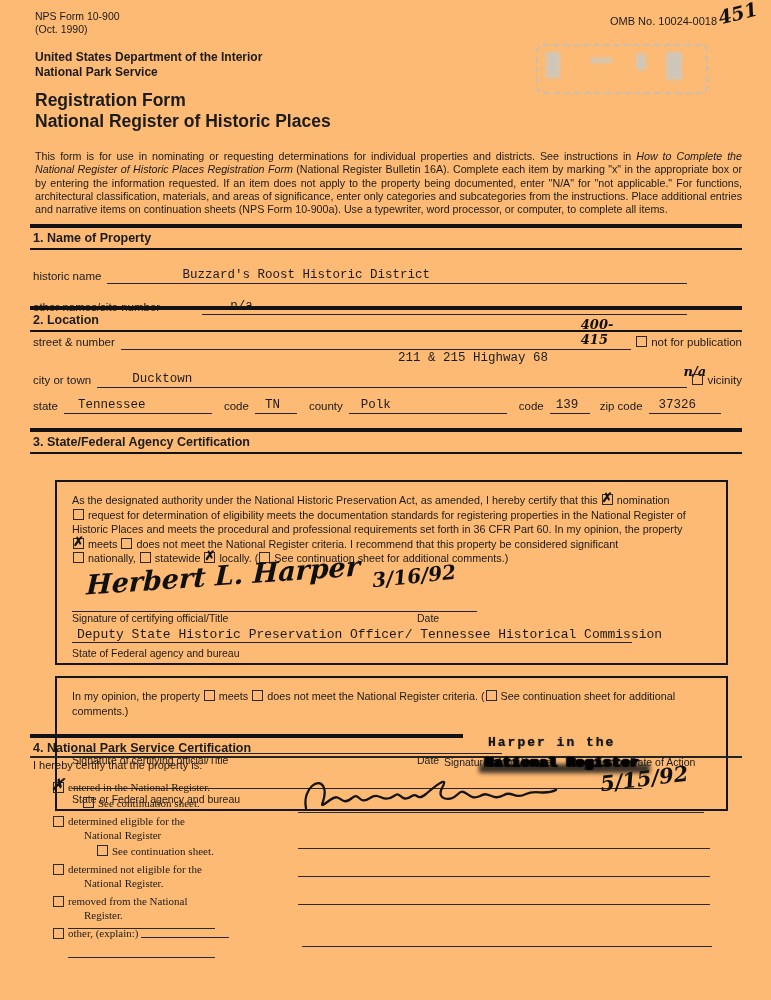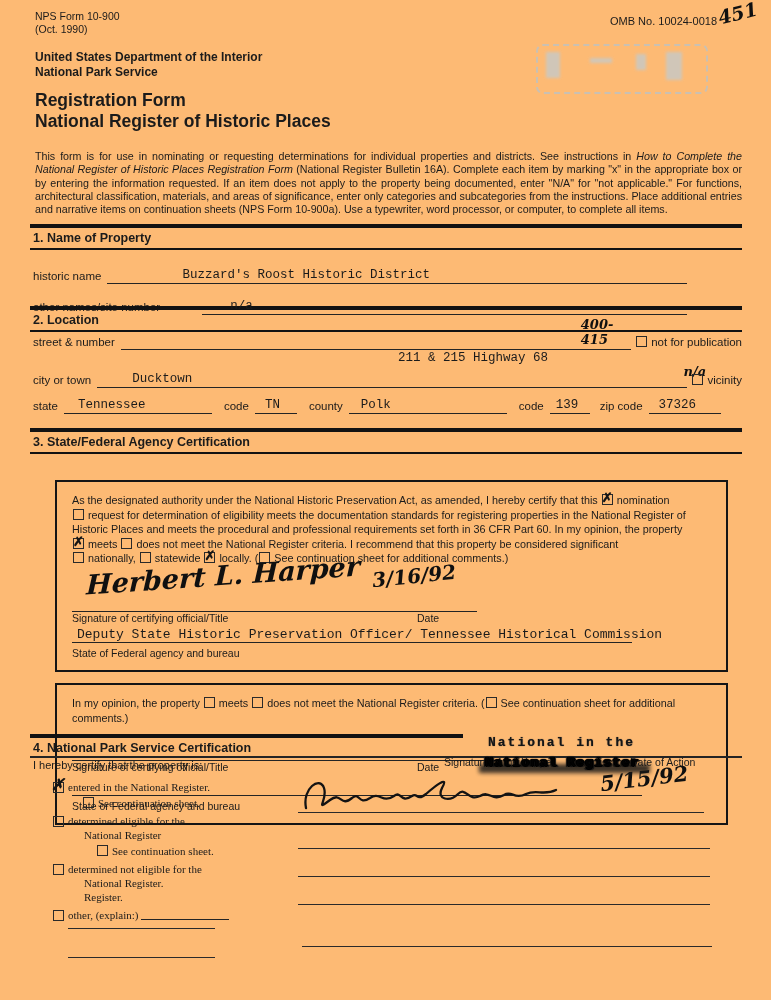--- a/index.html
+++ b/index.html
@@ -45,21 +45,21 @@
   #sec2 .row-street{position:absolute;left:0;top:26px;width:712px;}
   #sec2 .row-city{position:absolute;left:0;top:64px;width:712px;}
   #sec2 .row-state{position:absolute;left:0;top:90px;width:712px;}
   .nfp{white-space:nowrap;font-size:11.5px;padding:0 0 2px 4px;flex:none;}
   #street-annot{position:absolute;top:-15px;left:460px;font-size:13px;}
   #hwy2{position:absolute;left:368px;top:45px;font-size:12.5px;}
   .vic{position:relative;}
   .vic .na{position:absolute;top:-10px;left:-4px;font-size:13px;}
 
   #sec3{left:30px;top:428px;width:712px;}
-  .cert-box{border:2px solid #151515;margin:0 14px 0 25px;padding:11px 15px 11px 15px;}
+  .cert-box{border:2px solid #151515;margin:0 14px 0 25px;padding:11px 15px 4px 15px;}
   .cert-text{margin:0;font-size:10.8px;line-height:14.6px;}
   .siglabels{font-size:10.5px;position:relative;}
   .rule{border-bottom:1.6px solid #242424;}
 
   #box1-sigarea{position:relative;height:44px;margin-top:2px;}
   #box1-signame{position:absolute;left:14px;top:-8px;font-size:27px;transform:rotate(-4deg) skewX(-6deg);}
   #box1-sigdate{position:absolute;left:300px;top:-4px;font-size:20px;transform:rotate(-6deg);}
   #box1-sigline{position:absolute;left:0;bottom:0;width:405px;border-bottom:1.6px solid #242424;}
   #box1-title-typed{font-family:"Liberation Mono","DejaVu Sans Mono",monospace;font-size:13px;
                     margin:3px 0 0 5px;white-space:nowrap;}
@@ -228,21 +228,21 @@
         <span>State or Federal agency and bureau</span>
       </div>
     </div>
   </div>
 
   <div class="abs" id="sec4">
     <div class="sec-heading" style="width:430px;border-bottom:none;padding-bottom:5px;">4. National Park Service Certification</div>
     <div class="rule" style="position:absolute;left:0;top:22px;width:712px;border-bottom-width:2px;"></div>
 
     <div id="stamp2">
-      <div class="l1">National in the</div>
+      <div class="l1">Harper in the</div>
       <div class="l2">National Register</div>
     </div>
 
     <div id="certify-intro">I hereby certify that the property is:</div>
 
     <div id="optlist">
       <div class="opt">
         <span class="cb checked bigx"></span>
         <span>entered in the National Register.</span>
       </div>
@@ -257,20 +257,24 @@
       <div class="opt-cont">National Register</div>
       <div class="opt-sub" style="margin-left:44px;">
         <span class="cb"></span>
         <span>See continuation sheet.</span>
       </div>
       <div class="opt">
         <span class="cb"></span>
         <span>determined not eligible for the</span>
       </div>
       <div class="opt-cont">National Register.</div>
+      <div class="opt">
+        <span class="cb"></span>
+        <span>removed from the National</span>
+      </div>
       <div class="opt-cont">Register.</div>
       <div class="opt">
         <span class="cb"></span>
         <span>other, (explain:)</span>&nbsp;
         <span id="opt-other-line"></span>
       </div>
     </div>
 
     <div id="keepercol">
       <span id="keeper-label">Signature of the Keeper</span>

